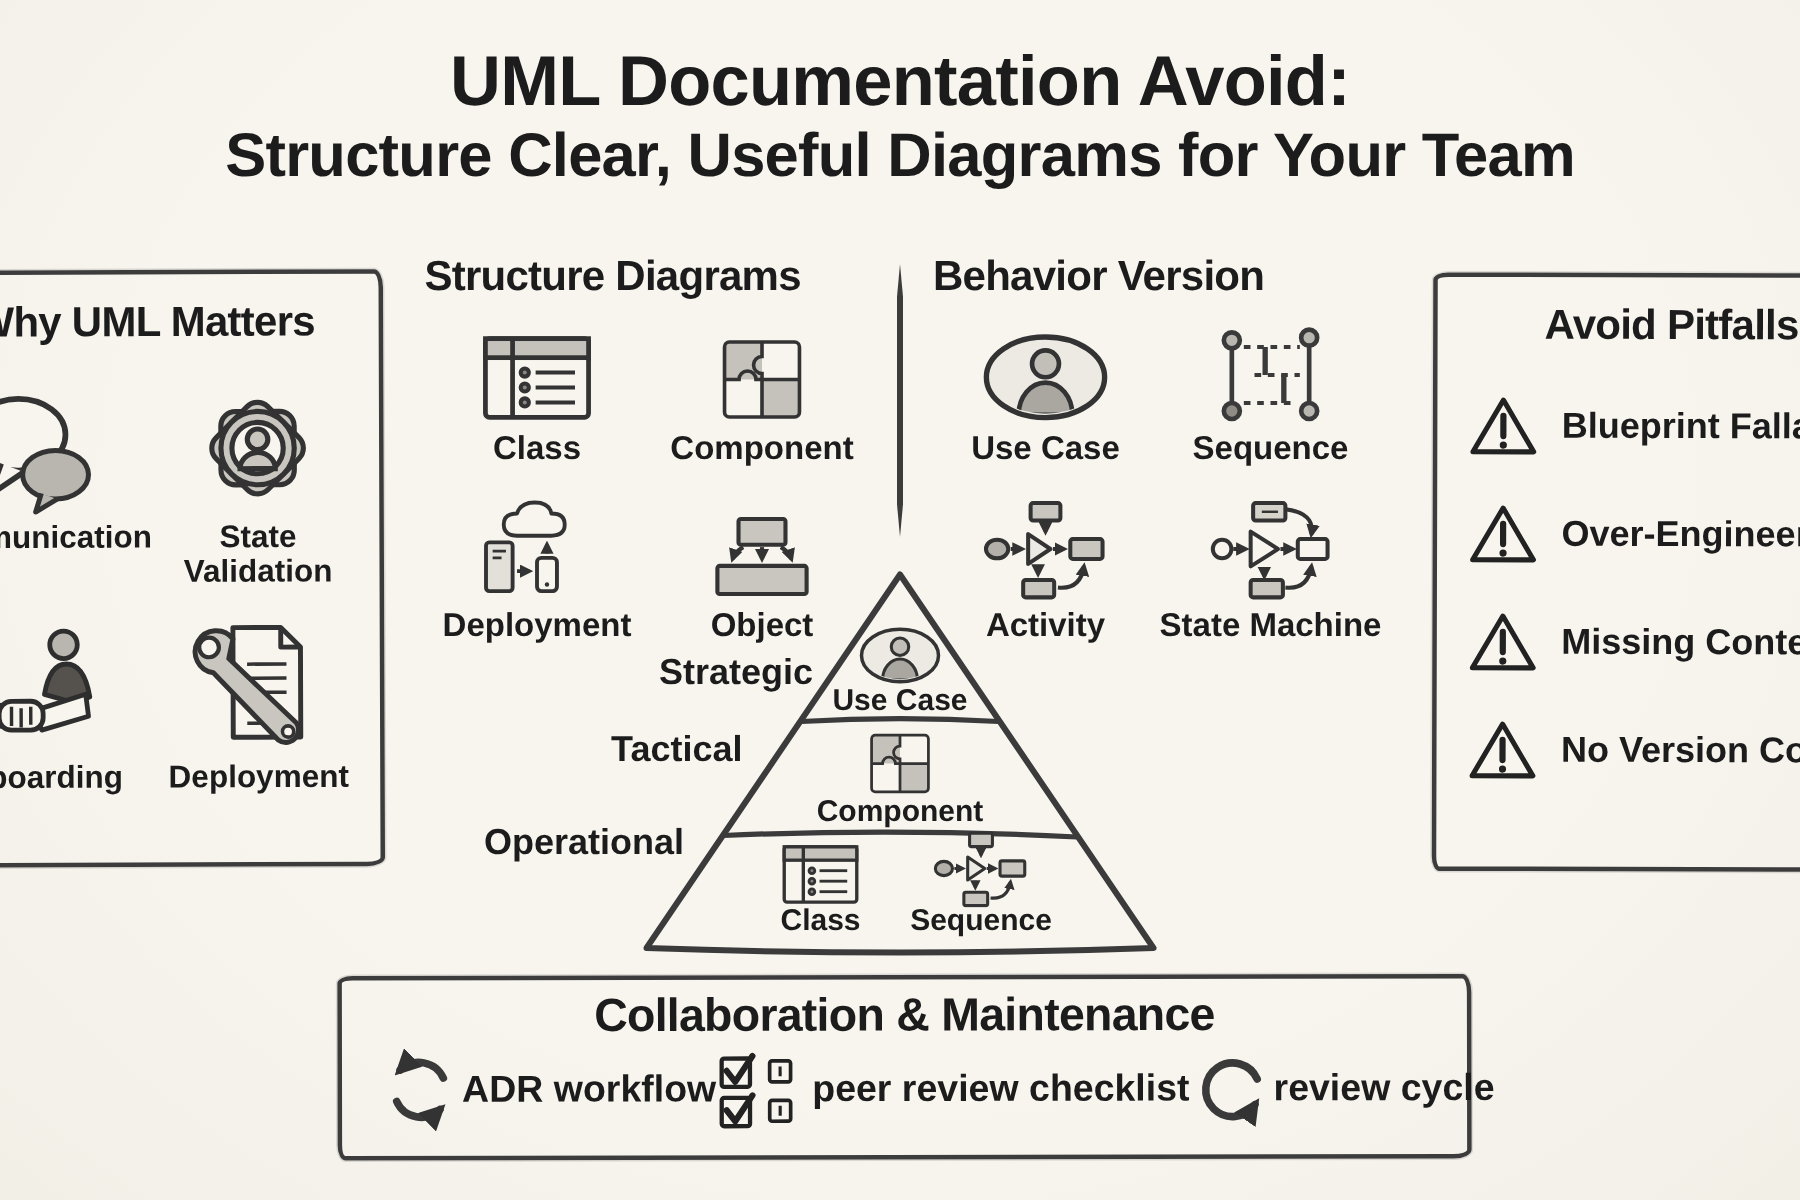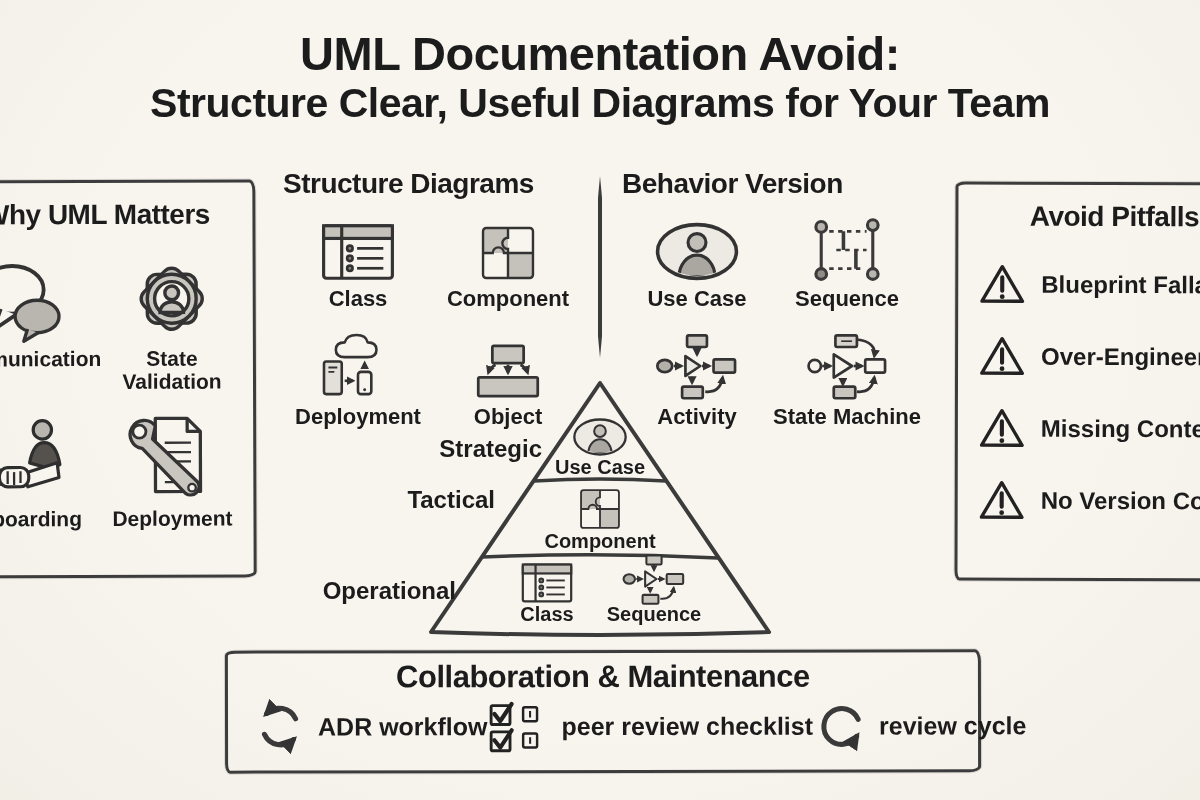--- a/index.html
+++ b/index.html
@@ -41,21 +41,21 @@
   .pitfall-row{display:flex;align-items:center;height:72px;padding-left:20px;gap:15px;}
   .pitfall-label{font-size:24px;font-weight:700;white-space:nowrap;}
 
   .pyramid-svg{position:absolute;left:330px;top:372px;width:452px;height:270px;}
   .pyr-label{position:absolute;font-size:20px;font-weight:700;text-align:center;}
   .side-label{position:absolute;font-size:24px;font-weight:700;text-align:right;}
 
   .footer-bar{left:225px;top:650px;width:750px;height:117px;transform:rotate(-.1deg);}
   .footer-h{margin-top:6px;text-align:center;font-size:31px;font-weight:700;letter-spacing:-0.5px;}
   .footer-items{display:flex;justify-content:space-between;align-items:center;padding:2px 24px 0 24px;}
-  .footer-item{display:flex;align-items:center;gap:10px;}
+  .footer-item{display:flex;align-items:center;}
   .footer-label{font-size:25px;font-weight:700;white-space:nowrap;}
 
   .ic{display:block;}
   .ic-bubbles{width:92px;height:84px;}
   .ic-gear{width:88px;height:88px;}
   .ic-hands{width:104px;height:88px;}
   .ic-wrench{width:90px;height:90px;}
   .ic-class{width:76px;height:60px;}
   .ic-component{width:58px;height:58px;}
   .ic-deploy{width:78px;height:68px;}
@@ -418,21 +418,21 @@
     <use href="#icon-component" x="578" y="487" width="44" height="44"></use>
     <use href="#icon-class" x="520" y="562" width="54" height="42"></use>
     <use href="#icon-activity" x="621" y="553" width="66" height="52"></use>
   </svg>
   <div class="pyr-label" style="left:540px;top:456px;width:120px;">Use Case</div>
   <div class="pyr-label" style="left:540px;top:530px;width:120px;">Component</div>
   <div class="pyr-label" style="left:507px;top:603px;width:80px;">Class</div>
   <div class="pyr-label" style="left:594px;top:603px;width:120px;">Sequence</div>
   <div class="side-label" style="left:380px;top:435px;width:162px;">Strategic</div>
   <div class="side-label" style="left:330px;top:486px;width:165px;">Tactical</div>
-  <div class="side-label" style="left:280px;top:577px;width:176px;">Operational</div>
+  <div class="side-label" style="left:280px;top:548px;width:176px;">Operational</div>
 
   <section class="panel footer-bar">
     <div class="footer-h">Collaboration &amp; Maintenance</div>
     <div class="footer-items">
       <div class="footer-item">
         <svg class="ic ic-cycle">
             <use href="#icon-cycle"></use>
           </svg>
         <div class="footer-label">ADR workflow</div>
       </div>

